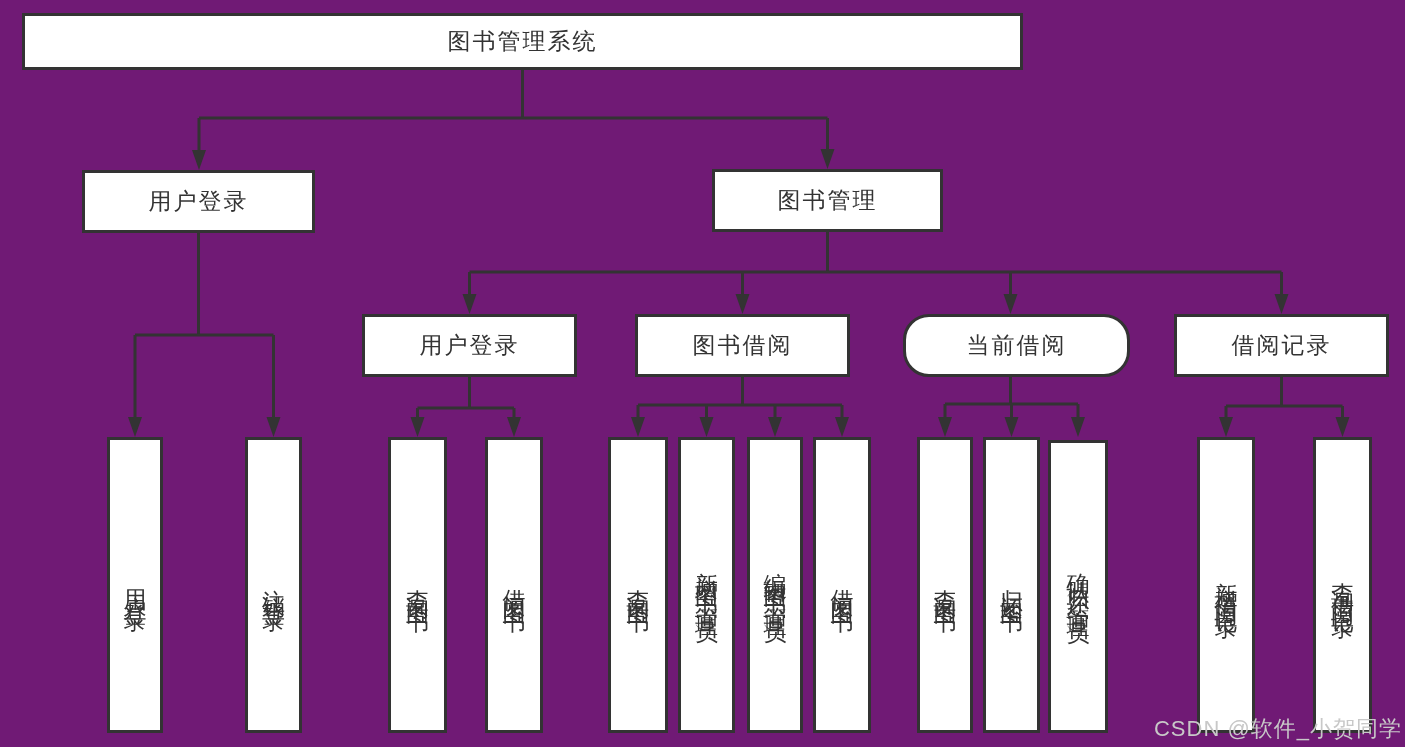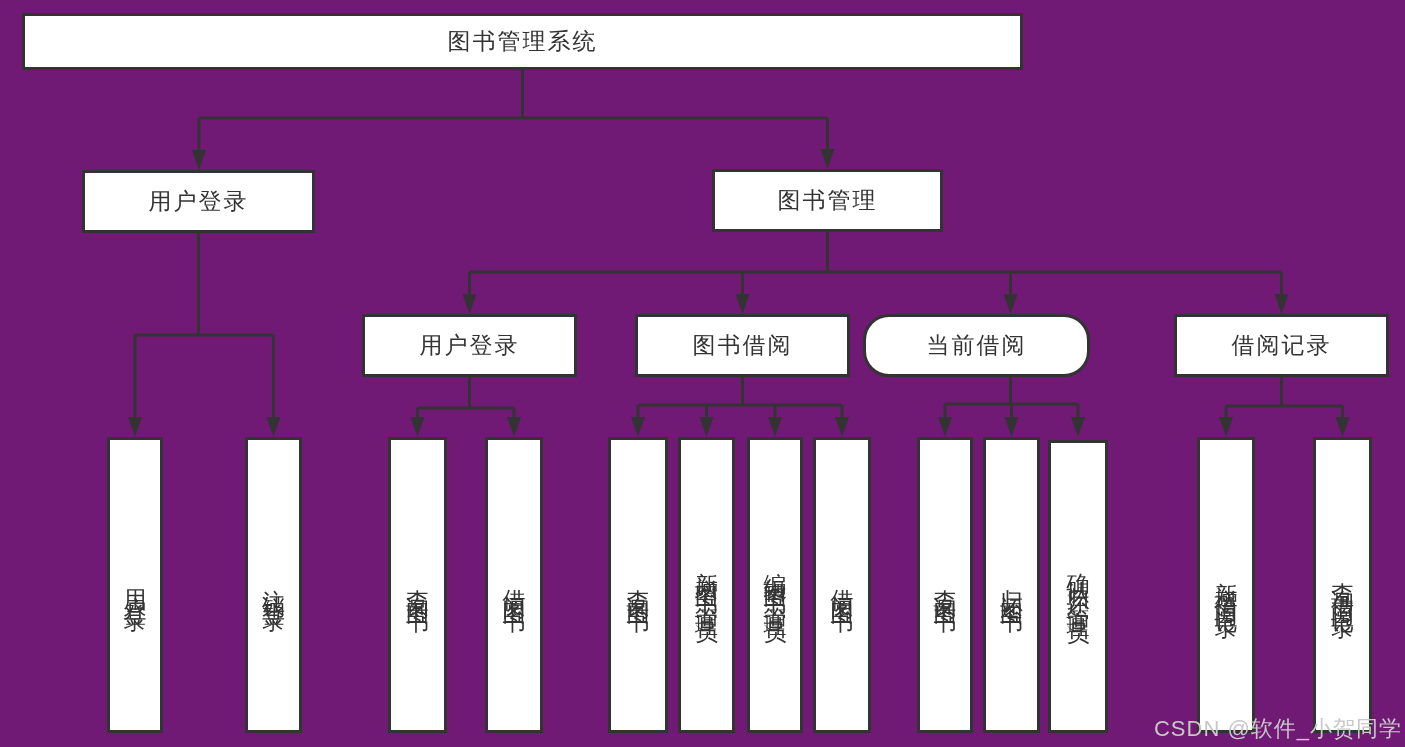--- a/index.html
+++ b/index.html
@@ -138,21 +138,21 @@
   <div class="hbox" style="left:712px; top:169px; width:231px; height:63px;">
     <span>图书管理</span>
   </div>
 
   <div class="hbox" style="left:362px; top:314px; width:215px; height:63px;">
     <span>用户登录</span>
   </div>
   <div class="hbox" style="left:635px; top:314px; width:215px; height:63px;font-family:Liberation Serif, serif;">
     <span>图书借阅</span>
   </div>
-  <div class="hbox" style="left:863px; top:314px; width:227px; height:63px;border-radius:26px;">
+  <div class="hbox" style="left:903px; top:314px; width:227px; height:63px;border-radius:26px;">
     <span>当前借阅</span>
   </div>
   <div class="hbox" style="left:1174px; top:314px; width:215px; height:63px;">
     <span>借阅记录</span>
   </div>
 
   <div class="vbox" style="left:107px; top:437px; width:56px; height:296px;">
     <span class="vtext">用户登录</span>
   </div>
   <div class="vbox" style="left:245px; top:437px; width:57px; height:296px;">

